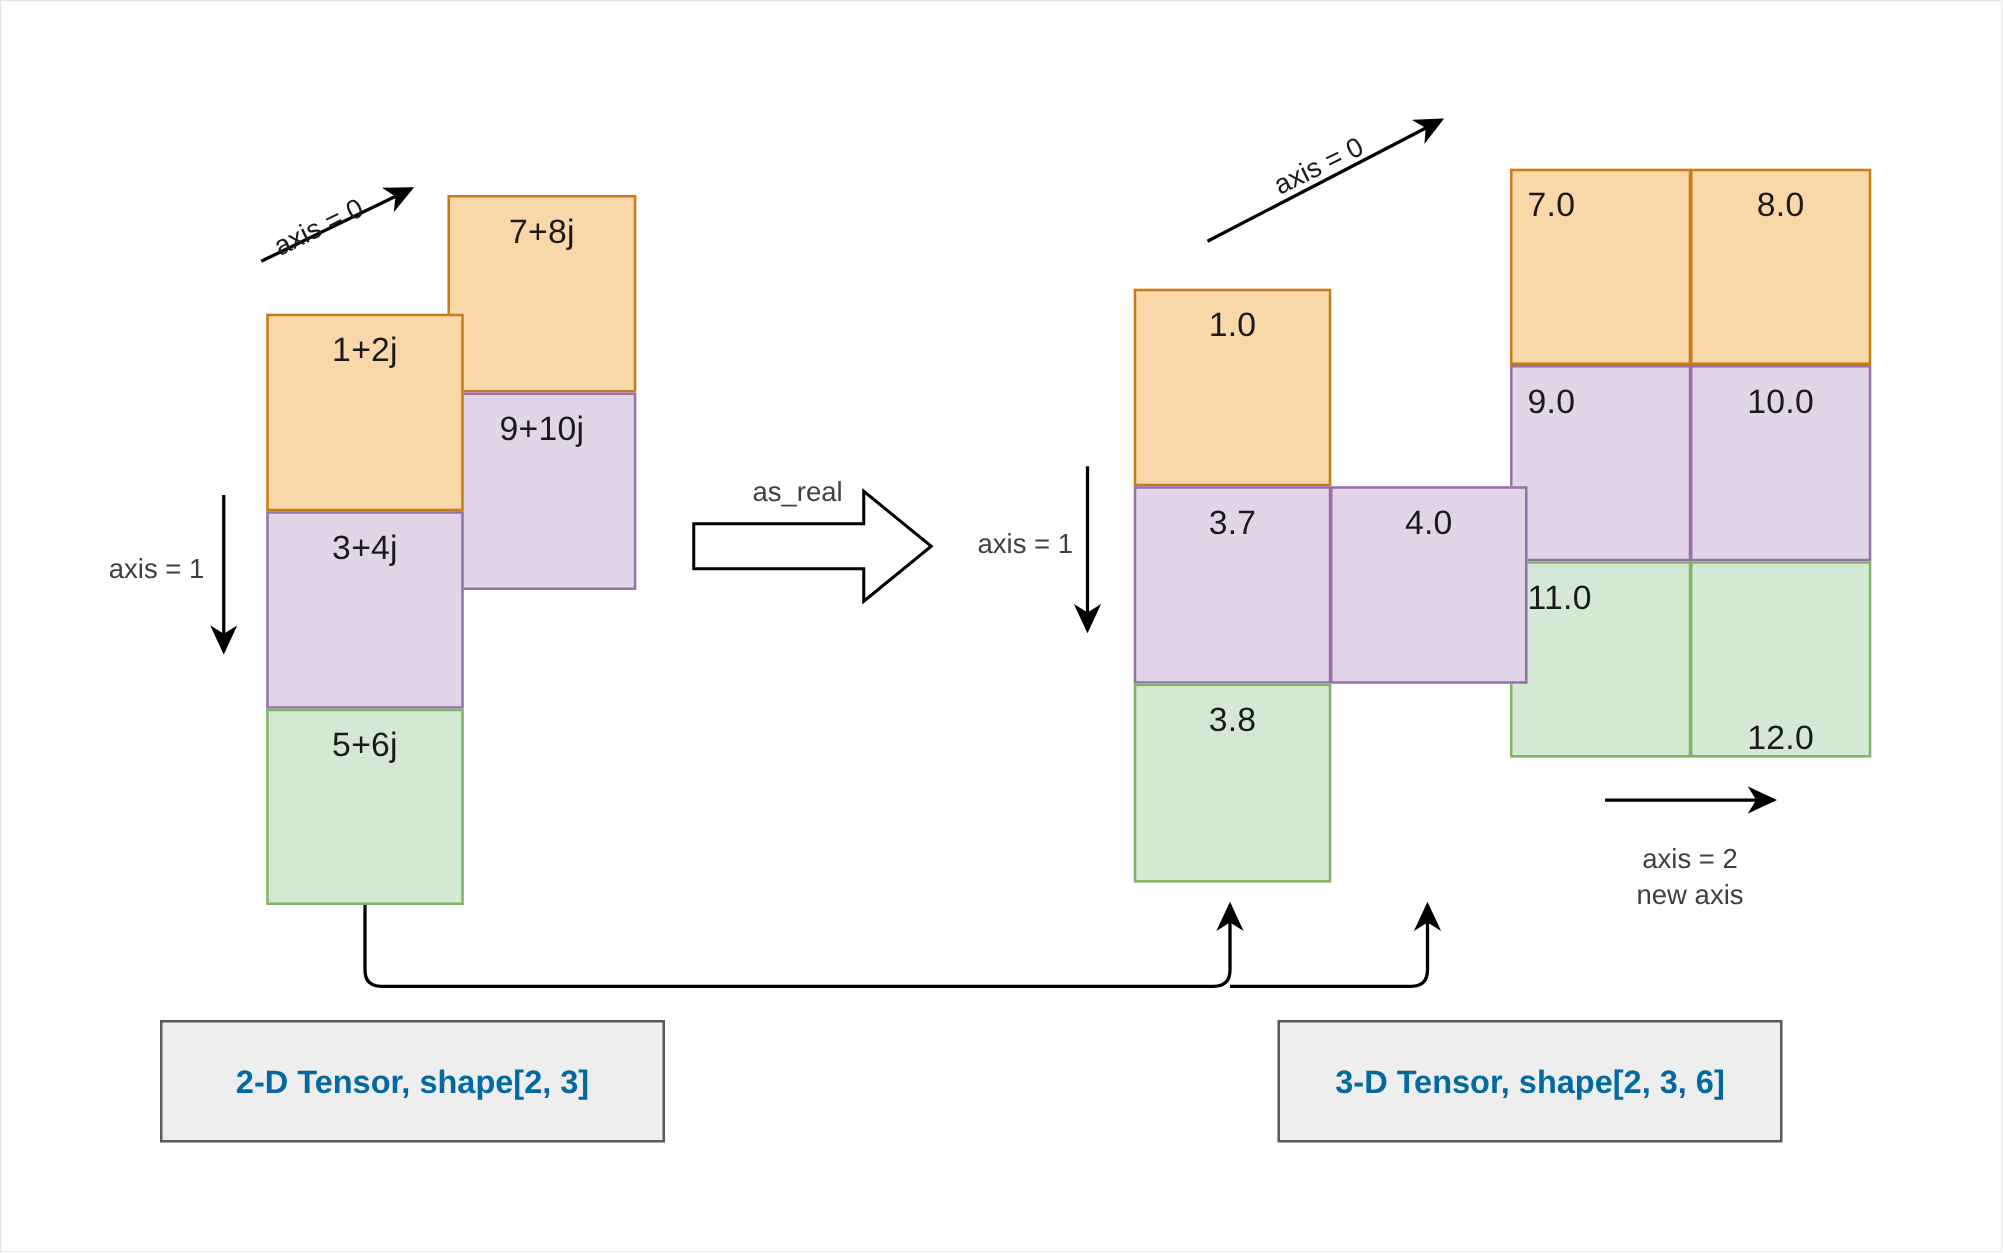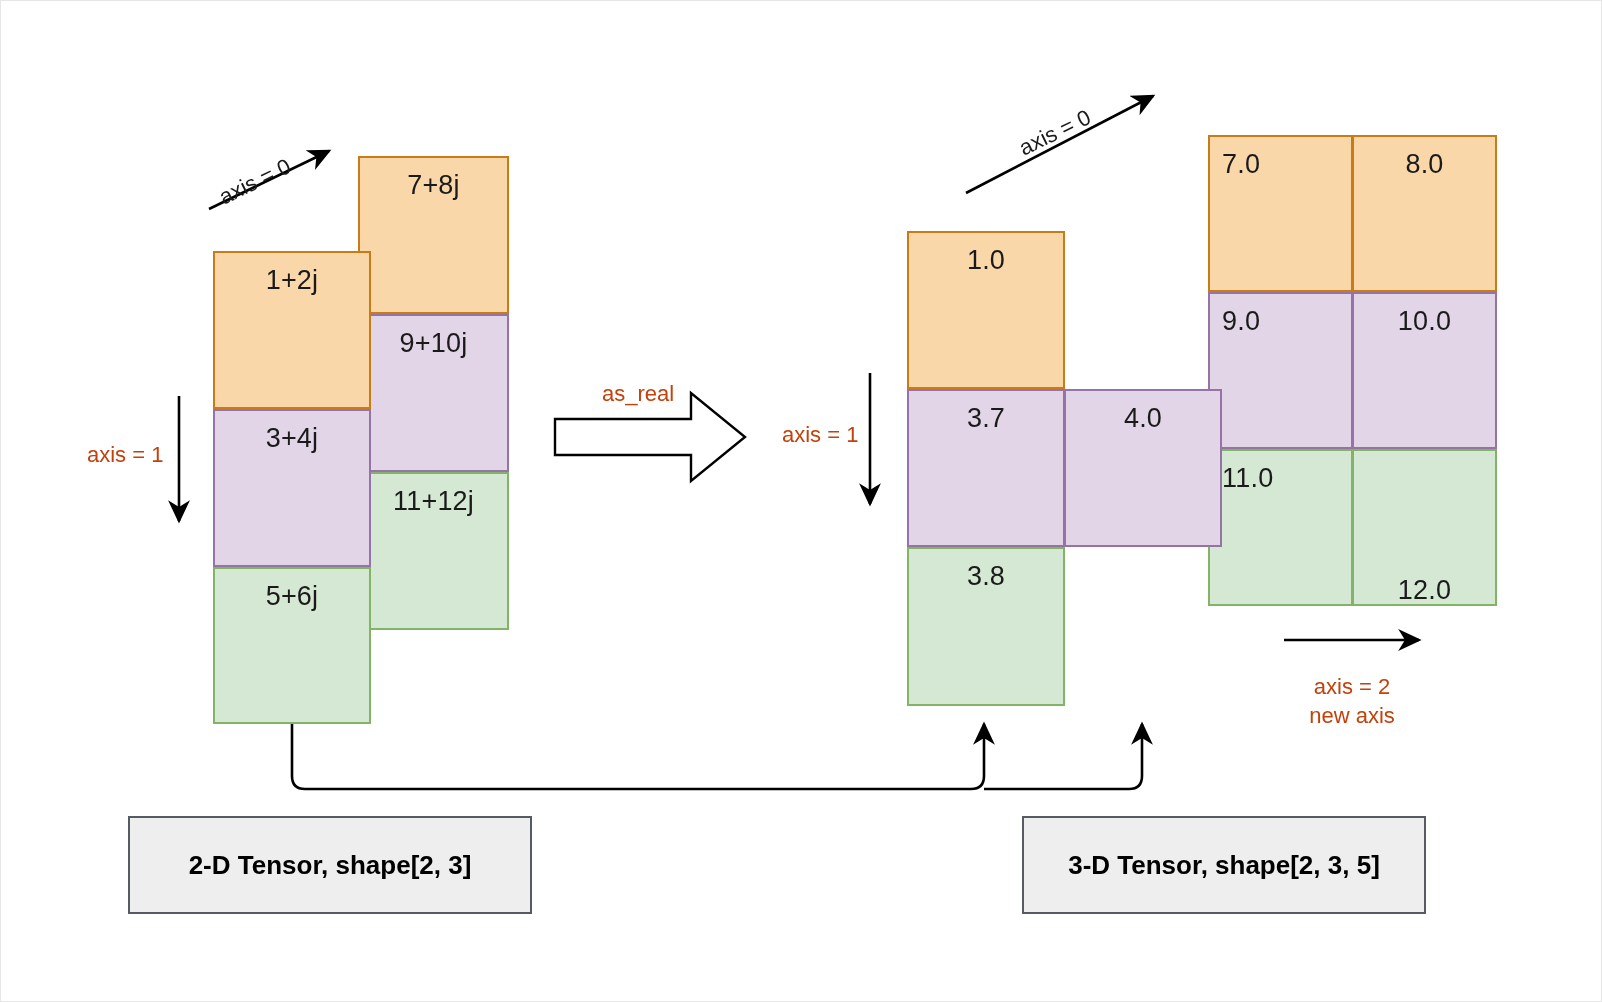--- a/index.html
+++ b/index.html
@@ -33,37 +33,37 @@
   .cell.topalign { align-items:flex-start; padding-top:14px; }
   .cell.leftalign { justify-content:flex-start; padding-left:12px; }
 
   .c-orange { background:#fad7a8; border-color:#c77c18; }
   .c-purple { background:#e1d5e7; border-color:#9673a6; }
   .c-green  { background:#d5e8d4; border-color:#82b366; }
 
   .lbl {
     position:absolute;
     font-size:22px;
-    color:#c2410c;
+    color:#404040;
     white-space:pre;
     line-height:1.3;
   }
   .lbl.center { text-align:center; }
 
   .legend {
     position:absolute;
     box-sizing:border-box;
     background:#eeeeee;
     border:2px solid #555b63;
     display:flex;
     align-items:center;
     justify-content:center;
     font-size:26px;
     font-weight:bold;
-    color:#000000;
+    color:#0369a1;
   }
 
   svg.overlay {
     position:absolute;
     left:0; top:0;
     width:1602px; height:1002px;
     pointer-events:none;
   }
   .rot-axis0 {
     position:absolute;
@@ -76,23 +76,20 @@
 </head>
 <body>
 
 <div id="canvas">
 
   <div class="cell c-orange topalign" style="left:357px; top:155px; width:151px; height:158px;">
     <span>7+8j</span>
   </div>
   <div class="cell c-purple topalign" style="left:357px; top:313px; width:151px; height:158px;">
     <span>9+10j</span>
-  </div>
-  <div class="cell c-green topalign" style="left:357px; top:471px; width:151px; height:158px;">
-    <span>11+12j</span>
   </div>
 
   <div class="cell c-orange topalign" style="left:212px; top:250px; width:158px; height:158px;">
     <span>1+2j</span>
   </div>
   <div class="cell c-purple topalign" style="left:212px; top:408px; width:158px; height:158px;">
     <span>3+4j</span>
   </div>
   <div class="cell c-green topalign" style="left:212px; top:566px; width:158px; height:157px;">
     <span>5+6j</span>
@@ -167,16 +164,16 @@
 
   <div class="rot-axis0" style="left:1014px; top:137px; transform:rotate(-26deg);">axis = 0</div>
 
   <div class="lbl center" style="left:1283px; top:672px; width:136px;"><span>axis = 2</span><br><span>new axis</span></div>
 
   <div class="legend" style="left:127px; top:815px; width:404px; height:98px;">
     <span>2-D Tensor, shape[2, 3]</span>
   </div>
 
   <div class="legend" style="left:1021px; top:815px; width:404px; height:98px;">
-    <span>3-D Tensor, shape[2, 3, 5]</span>
+    <span>3-D Tensor, shape[2, 3, 6]</span>
   </div>
 
 </div>
 
 </body></html>

